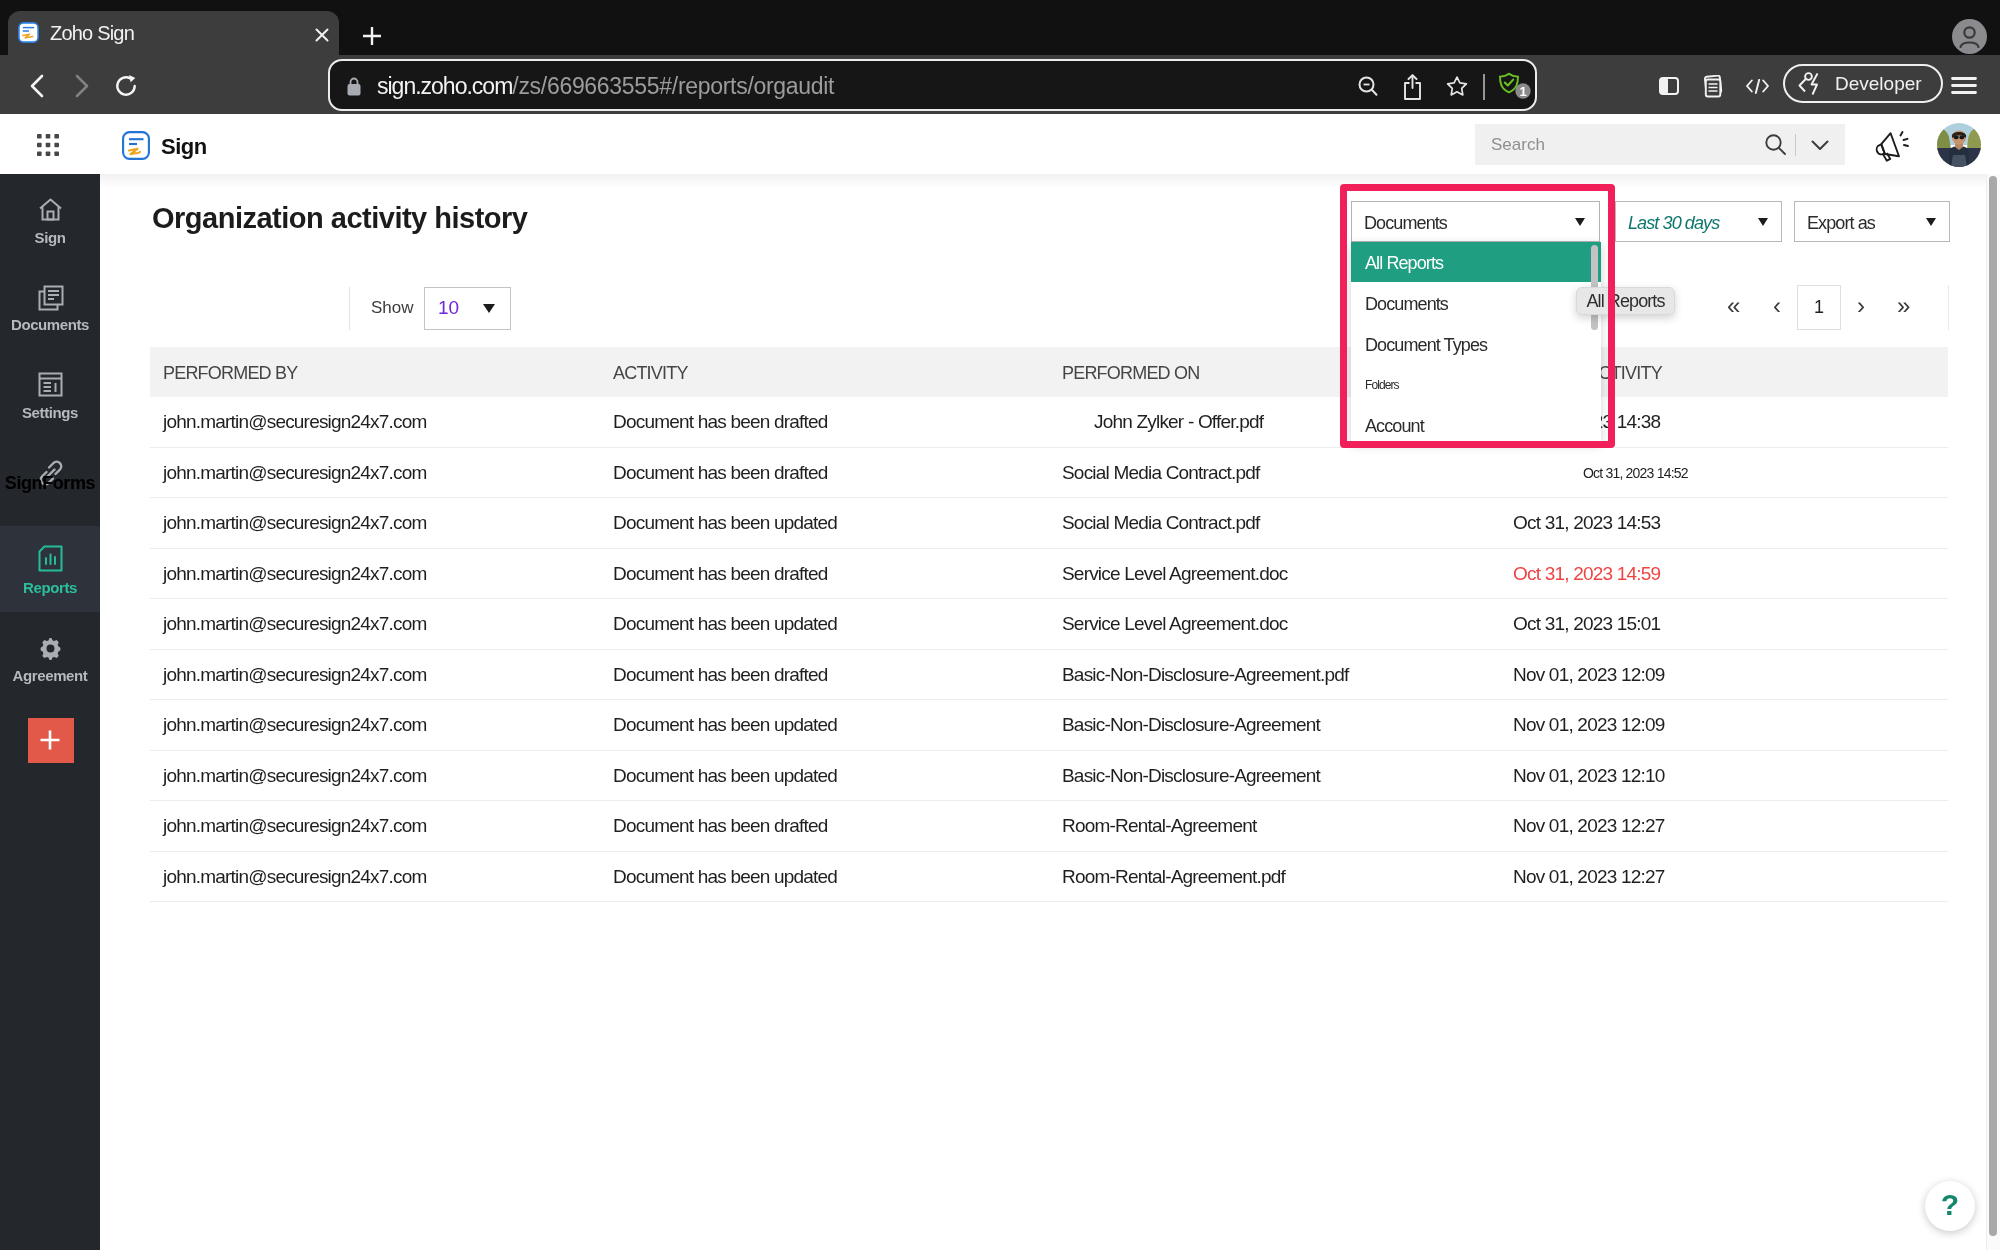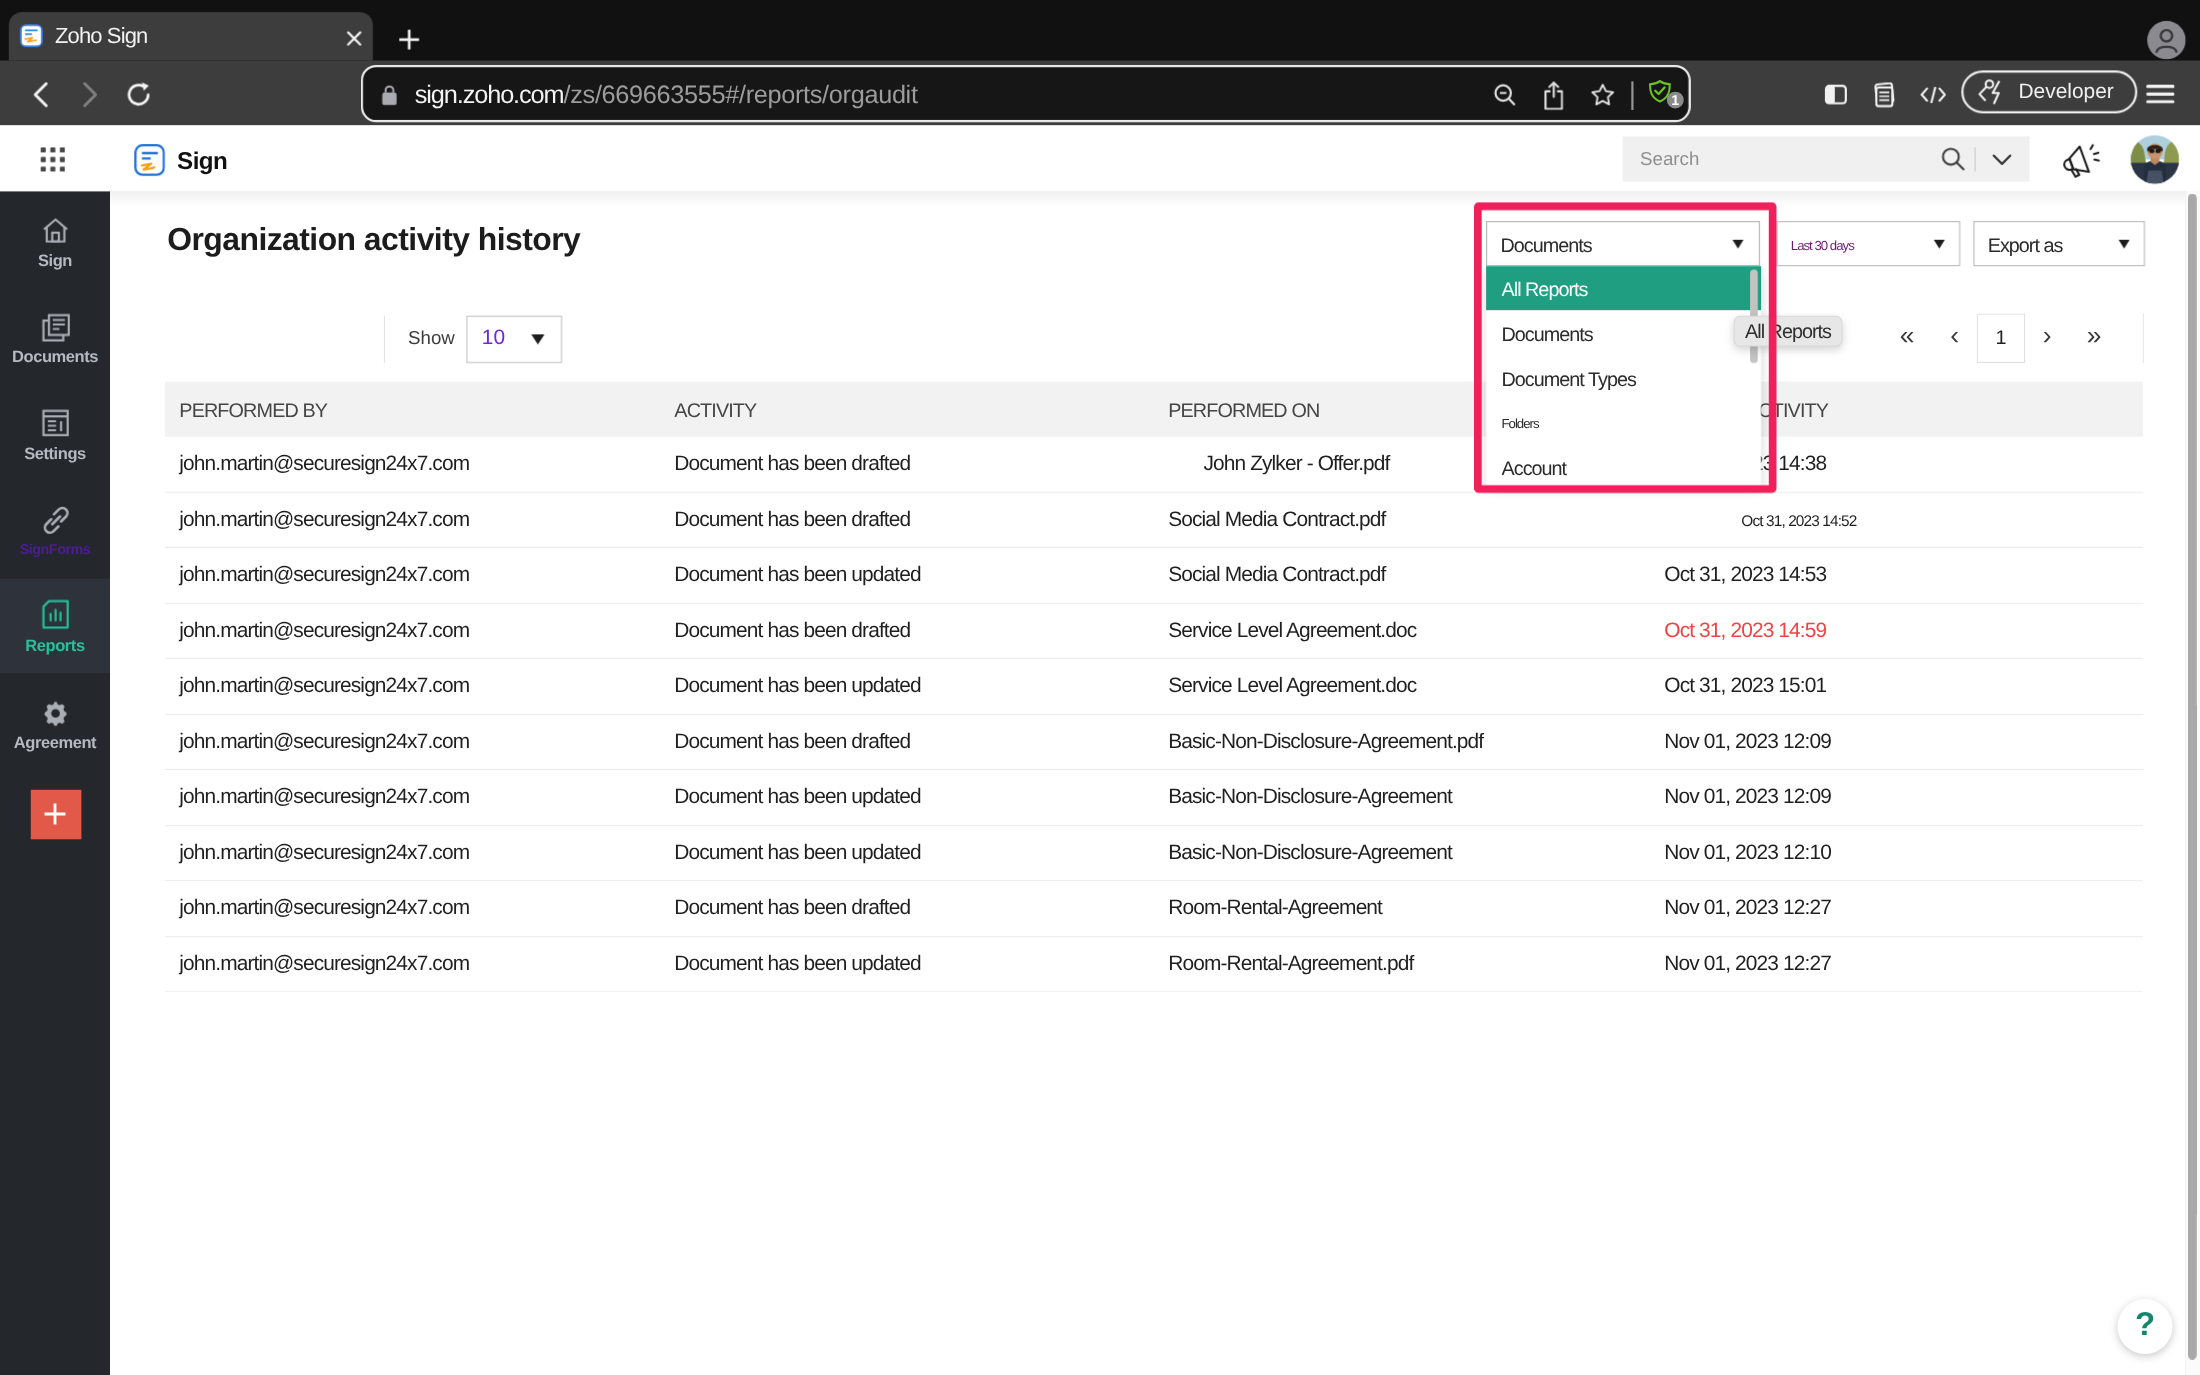--- a/index.html
+++ b/index.html
@@ -183,21 +183,21 @@
 </svg>
 <div class="abs" style="left:0;top:404px;width:100px;text-align:center;font-size:15px;line-height:18px;font-weight:700;letter-spacing:-0.4px;color:#b5b9c0;">Settings</div>
 
 <svg class="abs" style="left:37px;top:459px;" width="28" height="28" viewBox="0 0 28 28">
   <g fill="none" stroke="#a9adb4" stroke-width="2.4" stroke-linecap="round">
     <path d="M12 8.5 L16.5 4 A4.6 4.6 0 0 1 23 10.5 L18.5 15"></path>
     <path d="M16 19.5 L11.5 24 A4.6 4.6 0 0 1 5 17.5 L9.5 13"></path>
     <path d="M10.5 17.5 L17.5 10.5"></path>
   </g>
 </svg>
-<div class="abs" style="left:0;top:491px;width:100px;text-align:center;font-size:13px;line-height:18px;font-weight:700;letter-spacing:-0.4px;color:#4c1d95;">SignForms</div>
+<div class="abs" style="left:0;top:474px;width:100px;text-align:center;font-size:18px;line-height:18px;font-weight:700;letter-spacing:-0.4px;color:#000000;">SignForms</div>
 
 <svg class="abs" style="left:38px;top:545px;" width="25" height="27" viewBox="0 0 25 27">
   <path d="M6.5 1.5 H23.5 V25.5 H1.5 V6.5 Z" fill="none" stroke="#25bd98" stroke-width="2" stroke-linejoin="round"></path>
   <path d="M8 19 V13 M12.5 19 V9.5 M17 19 V12" stroke="#25bd98" stroke-width="2" stroke-linecap="round"></path>
 </svg>
 <div class="abs" style="left:0;top:579px;width:100px;text-align:center;font-size:15px;line-height:18px;font-weight:700;letter-spacing:-0.4px;color:#2abf9a;">Reports</div>
 
 <svg class="abs" style="left:38px;top:636px;" width="25" height="25" viewBox="0 0 24 24">
   <path fill="#a9adb4" d="M12 8.2 A3.8 3.8 0 1 0 12 15.8 A3.8 3.8 0 1 0 12 8.2 Z M21.5 13.6 L19.4 15.2 C19.3 15.7 19.1 16.2 18.9 16.7 L19.9 19.1 L17.9 21.1 L15.5 20.1 C15 20.4 14.5 20.5 14 20.7 L12.9 23 H11.1 L10 20.7 C9.5 20.5 9 20.4 8.5 20.1 L6.1 21.1 L4.1 19.1 L5.1 16.7 C4.9 16.2 4.7 15.7 4.6 15.2 L2.5 13.6 V11.4 L4.6 9.8 C4.7 9.3 4.9 8.8 5.1 8.3 L4.1 5.9 L6.1 3.9 L8.5 4.9 C9 4.6 9.5 4.5 10 4.3 L11.1 2 H12.9 L14 4.3 C14.5 4.5 15 4.6 15.5 4.9 L17.9 3.9 L19.9 5.9 L18.9 8.3 C19.1 8.8 19.3 9.3 19.4 9.8 L21.5 11.4 Z" fill-rule="evenodd"></path>
 </svg>
@@ -283,21 +283,21 @@
     <div class="abs" style="left:613px;top:865.5px;font-size:19px;line-height:22px;letter-spacing:-0.8px;color:#1f1f1f;">Document has been updated</div>
     <div class="abs" style="left:1062px;top:865.5px;font-size:19px;line-height:22px;letter-spacing:-0.8px;color:#1f1f1f;">Room-Rental-Agreement.pdf</div>
     <div class="abs" style="left:1513px;top:865.5px;font-size:19px;line-height:22px;letter-spacing:-0.8px;color:#1f1f1f;">Nov 01, 2023 12:27</div>
   </div>
 
 <div class="abs" style="left:1351px;top:201px;width:249px;height:41px;border:1px solid #b3b3b3;background:#fff;"></div>
 <div class="abs" style="left:1364px;top:213px;font-size:18px;line-height:21px;letter-spacing:-0.9px;color:#2b2b2b;">Documents</div>
 <div class="abs" style="left:1575px;top:218px;width:0;height:0;border-left:5.5px solid transparent;border-right:5.5px solid transparent;border-top:8px solid #1c1c1c;"></div>
 
 <div class="abs" style="left:1615px;top:201px;width:167px;height:41px;border:1px solid #b9b9b9;background:#fff;"></div>
-<div class="abs" style="left:1628px;top:213px;font-size:12px;line-height:21px;letter-spacing:-0.9px;color:#701a75;">Last 30 days</div>
+<div class="abs" style="left:1628px;top:213px;font-size:18px;line-height:21px;letter-spacing:-0.9px;color:#0f766e;font-style:italic;">Last 30 days</div>
 <div class="abs" style="left:1758px;top:218px;width:0;height:0;border-left:5.5px solid transparent;border-right:5.5px solid transparent;border-top:8px solid #1c1c1c;"></div>
 
 <div class="abs" style="left:1794px;top:201px;width:156px;height:41px;border:1px solid #b9b9b9;background:#fff;"></div>
 <div class="abs" style="left:1807px;top:213px;font-size:18px;line-height:21px;letter-spacing:-0.9px;color:#2b2b2b;">Export as</div>
 <div class="abs" style="left:1926px;top:218px;width:0;height:0;border-left:5.5px solid transparent;border-right:5.5px solid transparent;border-top:8px solid #1c1c1c;"></div>
 
 <div class="abs" style="left:1351px;top:242px;width:250px;height:200px;background:#fff;box-shadow:0 3px 10px rgba(0,0,0,0.18);"></div>
 <div class="abs" style="left:1351px;top:242px;width:250px;height:40px;background:#1f9e82;"></div>
 <div class="abs" style="left:1365px;top:253px;font-size:18px;line-height:21px;letter-spacing:-0.9px;color:#fff;">All Reports</div>
 <div class="abs" style="left:1365px;top:294px;font-size:18px;line-height:21px;letter-spacing:-0.9px;color:#2b2b2b;">Documents</div>

